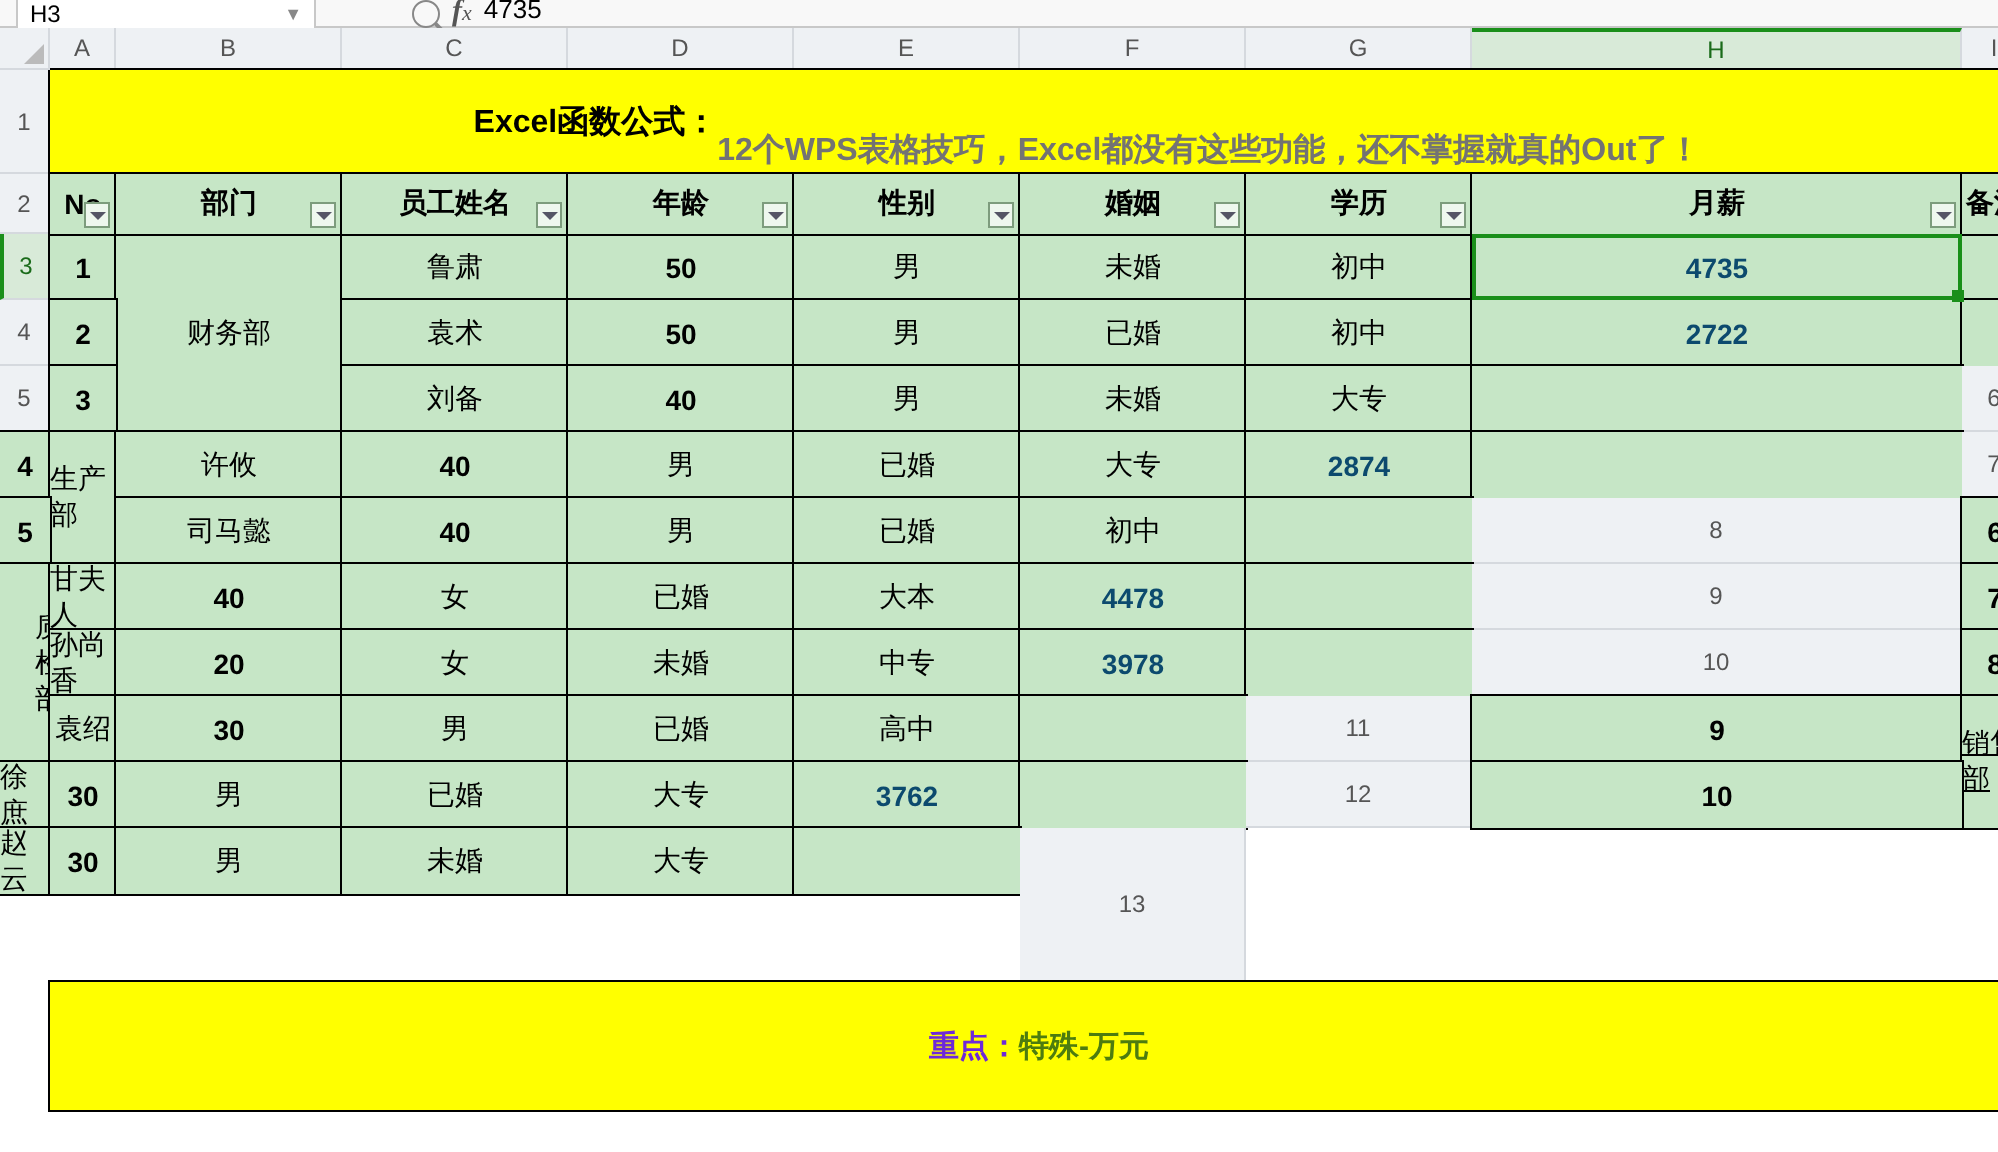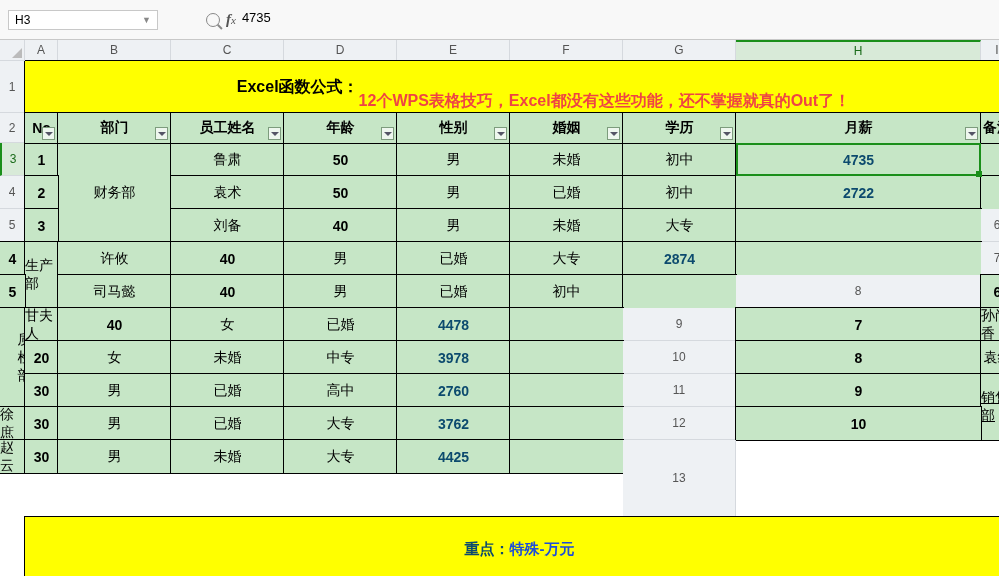--- a/index.html
+++ b/index.html
@@ -11,21 +11,21 @@
     width: 999px;
     height: 576px;
     overflow: hidden;
     color: #000;
   }
 
   
   .fbar {
     display: flex;
     align-items: center;
-    height: 40px;
+    height: 14px;
     border-bottom: 1px solid #c8c8c8;
     background: #f8f8f8;
     padding-left: 8px;
     gap: 8px;
   }
   .namebox {
     width: 150px;
     height: 20px;
     background: #fff;
     border: 1px solid #c8c8c8;
@@ -119,30 +119,30 @@
     border-width:4px 4px 0 4px; border-color:#556 transparent transparent transparent;
   }
 
   .title-row {
     background:#ffff00;
     outline:1px solid #000;
     display:flex; align-items:center; justify-content:center;
     font-weight:bold; font-size:16px;
   }
   .title-row .black { color:#000;padding-left:48px; }
-  .title-row .red   { color:#ef4444;margin-top:28px; }
+  .title-row .red   { color:#737373;margin-top:28px; }
 
   .footer-row {
     background:#ffff00;
     outline:1px solid #000;
     display:flex; align-items:center; justify-content:center;
     font-weight:bold; font-size:15px;
   }
-  .footer-row .black{color:#0c4a6e;}
-  .footer-row .red{color:#1d4ed8;}
+  .footer-row .black{color:#6d28d9;}
+  .footer-row .red{color:#4d7c0f;}
 
   .num { font-weight:bold; }
   .salary { color:#0c4a6e; font-weight:bold; }
 
   
   .active-cell {
     position:absolute;
     border:2px solid #1a8f1a;
     pointer-events:none;
     box-sizing:border-box;
@@ -273,62 +273,61 @@
   <div class="dcell">初中</div>
   <div class="dcell"></div>
 
   <div class="rh">8</div>
   <div class="dcell num">6</div>
   <div class="dcell" style="grid-row: span 3; padding-left: 24px;">质检部</div>
   <div class="dcell">甘夫人</div>
   <div class="dcell num">40</div>
   <div class="dcell">女</div>
   <div class="dcell">已婚</div>
+  <div class="dcell">大本</div>
   <div class="dcell salary">4478</div>
   <div class="dcell"></div>
 
   <div class="rh">9</div>
   <div class="dcell num">7</div>
   <div class="dcell">孙尚香</div>
   <div class="dcell num">20</div>
   <div class="dcell">女</div>
   <div class="dcell">未婚</div>
   <div class="dcell">中专</div>
   <div class="dcell salary">3978</div>
   <div class="dcell"></div>
 
   <div class="rh">10</div>
   <div class="dcell num">8</div>
   <div class="dcell">袁绍</div>
   <div class="dcell num">30</div>
   <div class="dcell">男</div>
   <div class="dcell">已婚</div>
   <div class="dcell">高中</div>
-  <div class="dcell salary">2760</div>
   <div class="dcell"></div>
 
   <div class="rh">11</div>
   <div class="dcell num">9</div>
   <div class="dcell" style="grid-row: span 2; text-decoration: underline;">销售部</div>
   <div class="dcell">徐庶</div>
   <div class="dcell num">30</div>
   <div class="dcell">男</div>
   <div class="dcell">已婚</div>
   <div class="dcell">大专</div>
   <div class="dcell salary">3762</div>
   <div class="dcell"></div>
 
   <div class="rh">12</div>
   <div class="dcell num">10</div>
   <div class="dcell">赵云</div>
   <div class="dcell num">30</div>
   <div class="dcell">男</div>
   <div class="dcell">未婚</div>
   <div class="dcell">大专</div>
-  <div class="dcell salary">4425</div>
   <div class="dcell"></div>
 
   <div class="rh" style="grid-row: span 3;">13</div>
   <div class="footer-row" style="grid-column:2 / 11; grid-row: span 3;">
     <span class="black">重点：</span>
     <span class="red">特殊-万元</span>
   </div>
 
 <div class="active-cell" style="left: 736px; top: 103px; width: 245px; height: 33px;"></div>
   </div>

